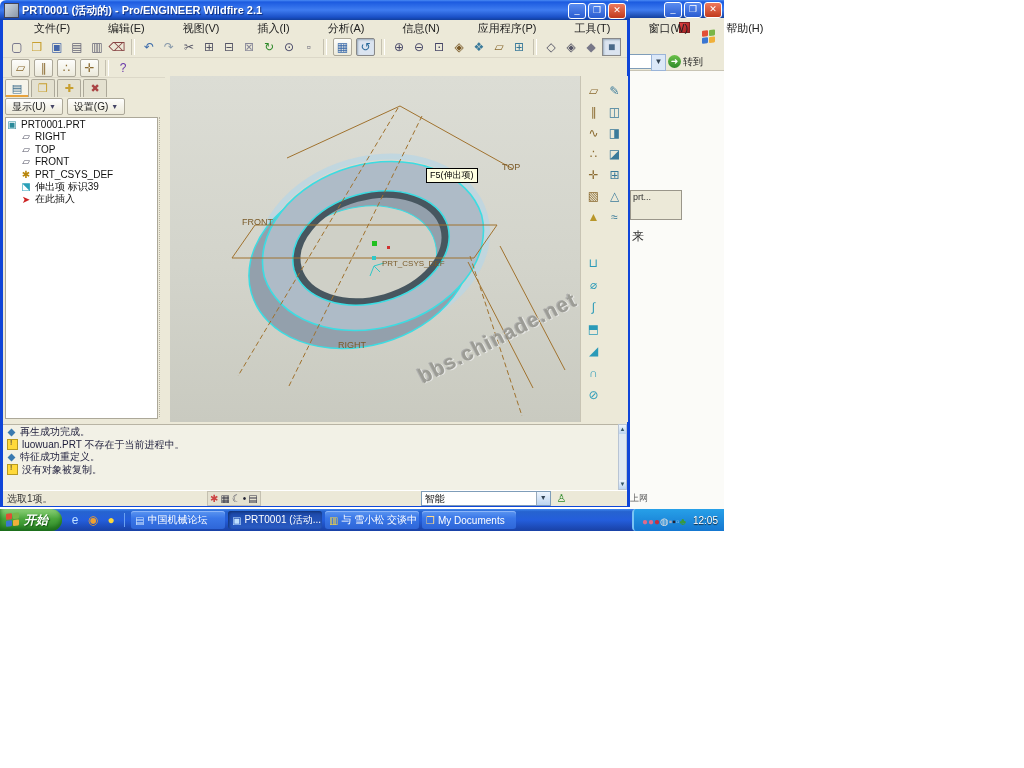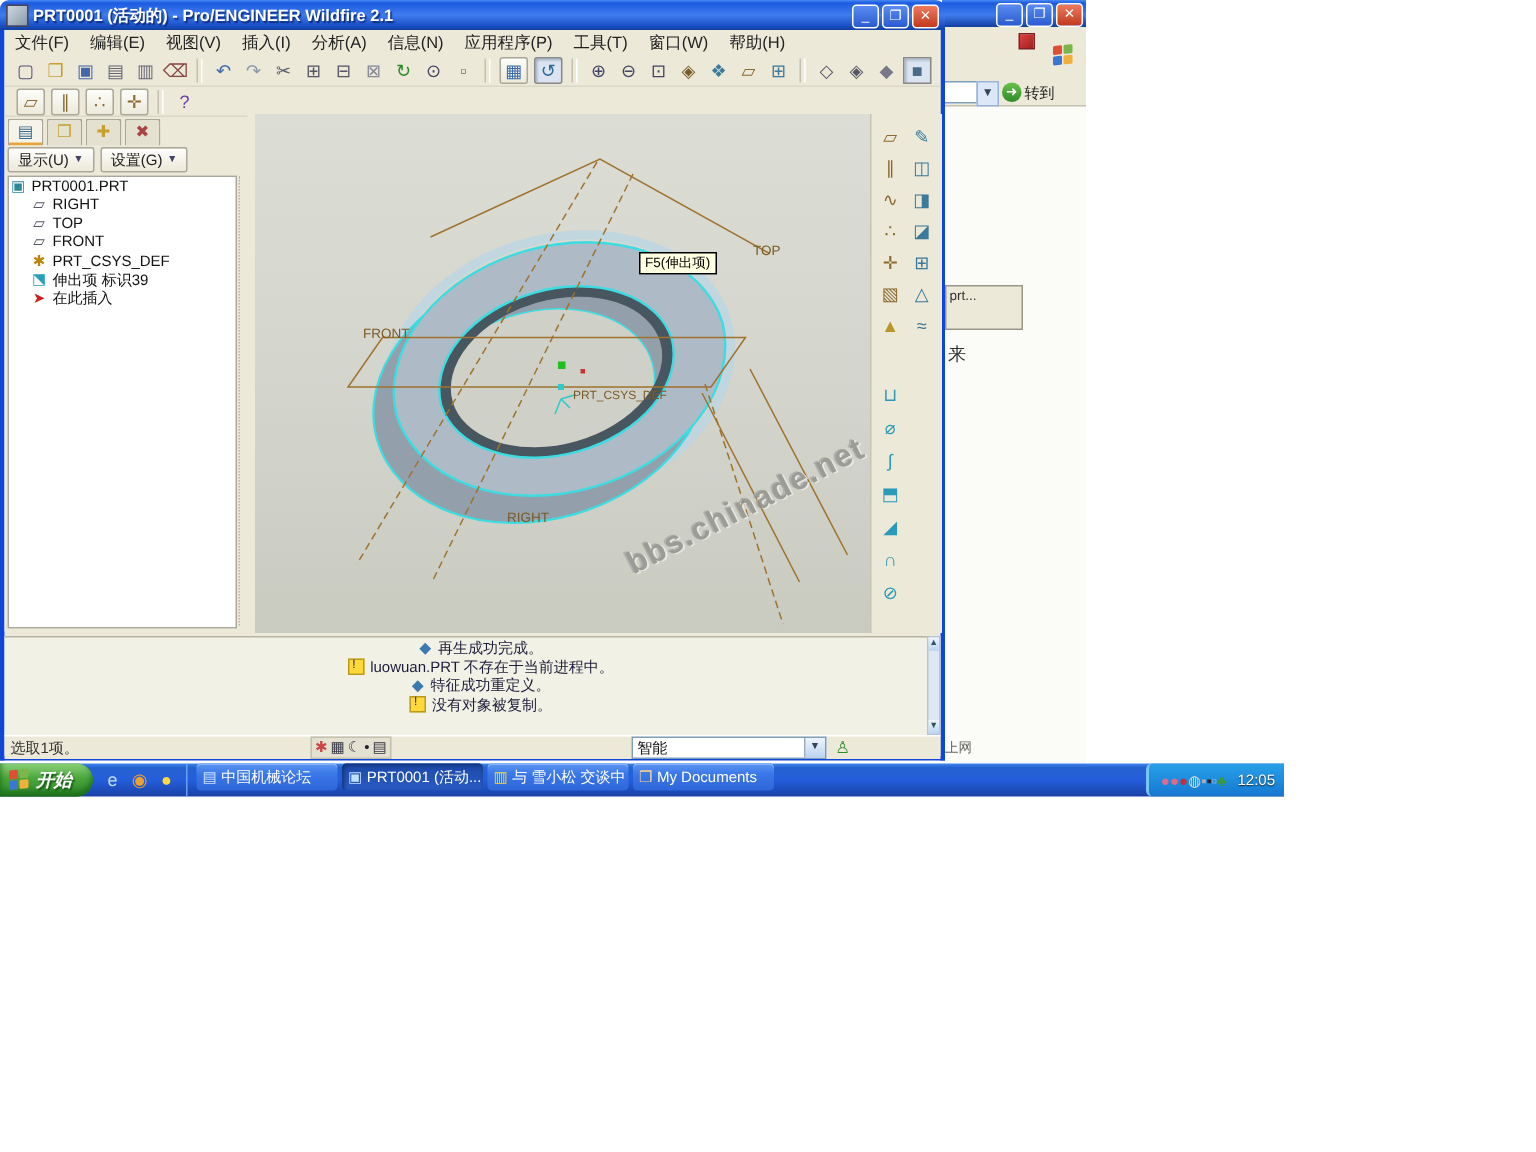--- a/index.html
+++ b/index.html
@@ -27,21 +27,21 @@
   .proe{left:0;top:0;width:630px;height:507px;z-index:2;}
   .titlebar{left:0;top:0;width:630px;height:20px;border-radius:6px 6px 0 0;background:linear-gradient(180deg,#4a8af4 0%,#1c5be0 10%,#3f7cf0 50%,#1b51c8 85%,#123f9e 100%);}
   .t-icon{left:4px;top:3px;width:13px;height:13px;background:linear-gradient(135deg,#cfd8e2,#8a98a8);border:1px solid #445;}
   .t-text{left:22px;top:3px;color:#fff;font-size:11px;font-weight:bold;text-shadow:1px 1px 1px #0a2a7a;white-space:nowrap;}
   .t-btns{right:4px;top:3px;display:flex;gap:2px;}
   .bord-l{left:0;top:20px;width:3px;height:487px;background:#0f45d8;}
   .bord-r{left:627px;top:20px;width:3px;height:487px;background:#0f45d8;}
   .bord-b{left:0;top:504px;width:630px;height:3px;background:#0f45d8;}
   .client{left:3px;top:20px;width:624px;height:484px;background:#ece9d8;}
   .menubar{left:3px;top:20px;width:624px;height:16px;background:#ece9d8;display:flex;align-items:center;font-size:11px;color:#222;}
-  .menu-item{padding:1px 7px;white-space:nowrap;}
+  .menu-item{padding:1px 7px;white-space:nowrap;margin-left:24px;}
   .tbrow{left:3px;top:36px;width:624px;height:22px;background:#ece9d8;border-bottom:1px solid #dcd8c8;display:flex;align-items:center;padding-left:4px;box-sizing:border-box;}
   .tbrow2{left:3px;top:58px;width:624px;height:20px;background:#ece9d8;border-bottom:1px solid #dcd8c8;display:flex;align-items:center;padding-left:6px;box-sizing:border-box;}
   .ti{width:18px;height:18px;margin:0 1px;font-size:12px;line-height:18px;text-align:center;color:#555;}
   .ti.sep{width:2px;border-left:1px solid #c4c0b0;border-right:1px solid #fff;margin:0 4px;height:16px;}
   .ti.tb{border:1px solid #aca899;background:linear-gradient(180deg,#fdfdfb,#eceadb);width:17px;height:16px;line-height:16px;border-radius:2px;margin:0 2px;}
   .ti.pressed{border:1px solid #888;background:#dbe4f0;box-shadow:inset 1px 1px 2px #9ab;width:17px;height:16px;line-height:16px;}
   
   .nav{left:3px;top:78px;width:162px;height:343px;background:#ece9d8;}
   .nav-tabs{left:2px;top:1px;display:flex;gap:2px;}
   .nav-tab{width:22px;height:17px;border:1px solid #aca899;border-bottom:none;background:#e4e1d0;text-align:center;font-size:11px;line-height:17px;border-radius:2px 2px 0 0;}
@@ -60,37 +60,37 @@
   .vlabel{font-size:9px;color:#7a5a28;white-space:nowrap;}
   .vtip{background:#ffffe1;border:1px solid #000;font-size:9px;padding:0 3px;color:#000;white-space:nowrap;}
   .wm{font-size:21px;font-weight:bold;color:#90908a;opacity:.8;letter-spacing:1px;transform:rotate(-27deg);text-shadow:1px 1px 0 #eee,-1px -1px 0 #aaa;white-space:nowrap;}
   
   .chest{left:580px;top:76px;width:47px;height:346px;background:#ece9d8;border-left:1px solid #c8c4b4;}
   .chest-grid{left:3px;top:6px;width:44px;display:grid;grid-template-columns:21px 21px;grid-auto-rows:21px;}
   .chest-low{left:3px;top:178px;width:21px;display:grid;grid-auto-rows:22px;}
   .ci{width:19px;height:19px;font-size:12px;line-height:19px;text-align:center;}
   
   .msgs{left:3px;top:424px;width:615px;height:66px;background:#f2f1e6;border-top:1px solid #b8b4a4;font-size:10px;overflow:hidden;padding:1px 0;box-sizing:border-box;}
-  .msg{display:flex;align-items:center;height:12.5px;padding-left:20px;color:#1c1c3a;white-space:nowrap;justify-content:center;}
+  .msg{display:flex;align-items:center;height:12.5px;padding-left:4px;color:#1c1c3a;white-space:nowrap;}
   .msg .mi{width:9px;height:9px;margin-right:4px;background:#3a7ab0;transform:rotate(45deg) scale(.62);}
   .msg.warn .mi{transform:none;background:#ffd93a;border:1px solid #b89a20;position:relative;}
   .msg.warn .mi::after{content:"!";position:absolute;left:2px;top:-2px;font-size:8px;color:#224;}
   .mscroll{left:618px;top:424px;width:9px;height:66px;background:#dfe8f2;border:1px solid #b8c4d4;box-sizing:border-box;}
   .sarrow{left:0;width:7px;height:9px;background:linear-gradient(180deg,#eef5fd,#bcd4f0);font-size:6px;text-align:center;line-height:9px;color:#356;}
   
   .sbar{left:3px;top:490px;width:624px;height:15px;background:#ece9d8;border-top:1px solid #fff;font-size:10px;display:flex;align-items:center;}
   .sbar .hint{width:192px;padding-left:4px;color:#333;white-space:nowrap;overflow:hidden;}
   .sgroup{display:flex;gap:2px;border:1px solid #c4c0b0;background:#e4e1d0;padding:0 2px;height:13px;align-items:center;margin-left:8px;}
   .sgi{font-size:10px;line-height:12px;}
   .scombo{margin-left:160px;width:128px;height:13px;background:#fff;border:1px solid #7f9db9;display:flex;align-items:center;}
   .scombo .val{flex:1;padding-left:3px;font-size:10px;color:#111;}
   .scombo .drop{width:13px;height:13px;background:linear-gradient(180deg,#eef5fd,#bcd4f0);border-left:1px solid #9ab;font-size:7px;text-align:center;line-height:12px;color:#345;}
   .sperson{margin-left:6px;color:#2f8a2a;font-size:11px;}
   
-  .taskbar{left:0;top:509px;width:856px;height:22px;background:linear-gradient(180deg,#3e87f0 0%,#2663cf 12%,#245edc 50%,#1941a5 100%);z-index:3;display:flex;}
+  .taskbar{left:0;top:509px;width:724px;height:22px;background:linear-gradient(180deg,#3e87f0 0%,#2663cf 12%,#245edc 50%,#1941a5 100%);z-index:3;display:flex;align-items:center;}
   .start{width:62px;height:22px;border-radius:0 11px 11px 0;background:linear-gradient(180deg,#8ed27a,#4aa63c 45%,#2f8a2a);display:flex;align-items:center;gap:4px;padding-left:6px;box-sizing:border-box;box-shadow:inset 0 -3px 5px #1a6a1a;}
   .start .lbl{color:#fff;font-size:12px;font-weight:bold;font-style:italic;text-shadow:1px 1px 1px #155a15;}
   .flag{width:14px;height:14px;display:grid;grid-template-columns:6px 6px;grid-auto-rows:6px;gap:1px;transform:skewY(-6deg);}
   .flag i{border-radius:1px;}
   .flag i:nth-child(1){background:#e14e36;}.flag i:nth-child(2){background:#7ab648;}
   .flag i:nth-child(3){background:#3a76d2;}.flag i:nth-child(4){background:#f0b03a;}
   .qlaunch{display:flex;gap:4px;align-items:center;margin:0 6px;padding-right:6px;border-right:1px solid #6aa0f0;}
   .qi{width:14px;height:14px;font-size:12px;line-height:14px;text-align:center;color:#fff;}
   .tasks{display:flex;gap:3px;flex:1;}
   .task{width:94px;height:18px;border-radius:3px;background:linear-gradient(180deg,#5c96f0,#3a77e8 40%,#2e66d8);box-shadow:inset 0 1px 0 #8ab4f8;color:#fff;font-size:10px;display:flex;align-items:center;gap:3px;padding:0 4px;box-sizing:border-box;white-space:nowrap;overflow:hidden;}

